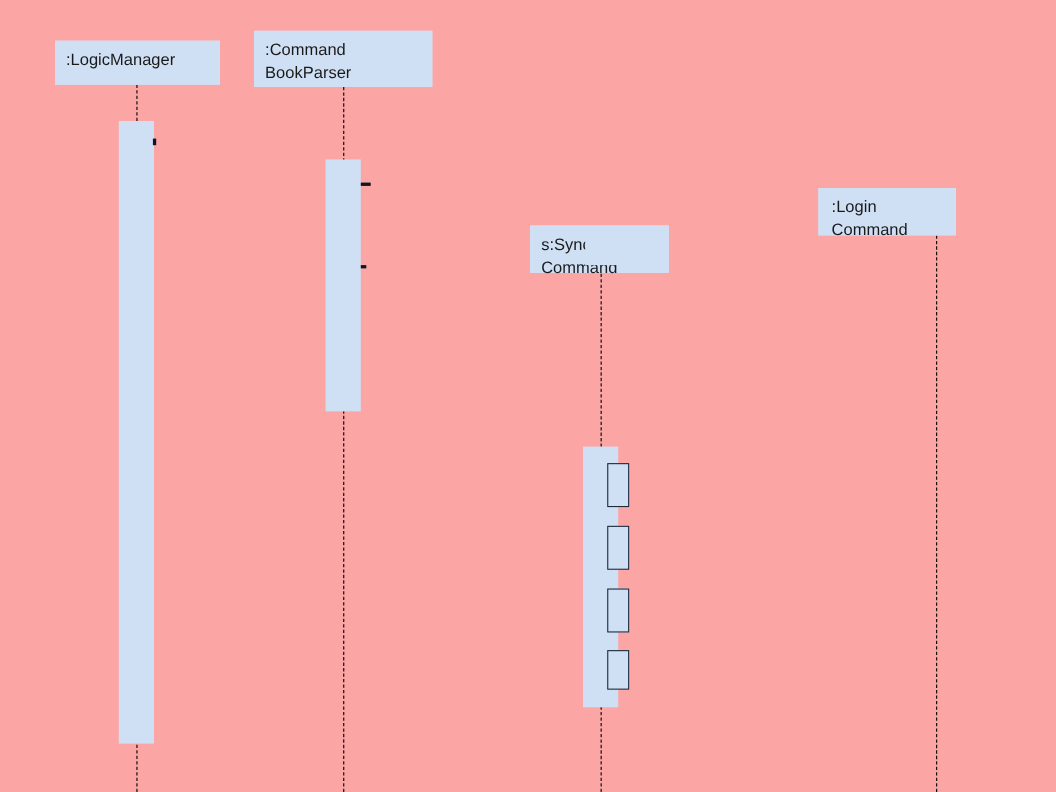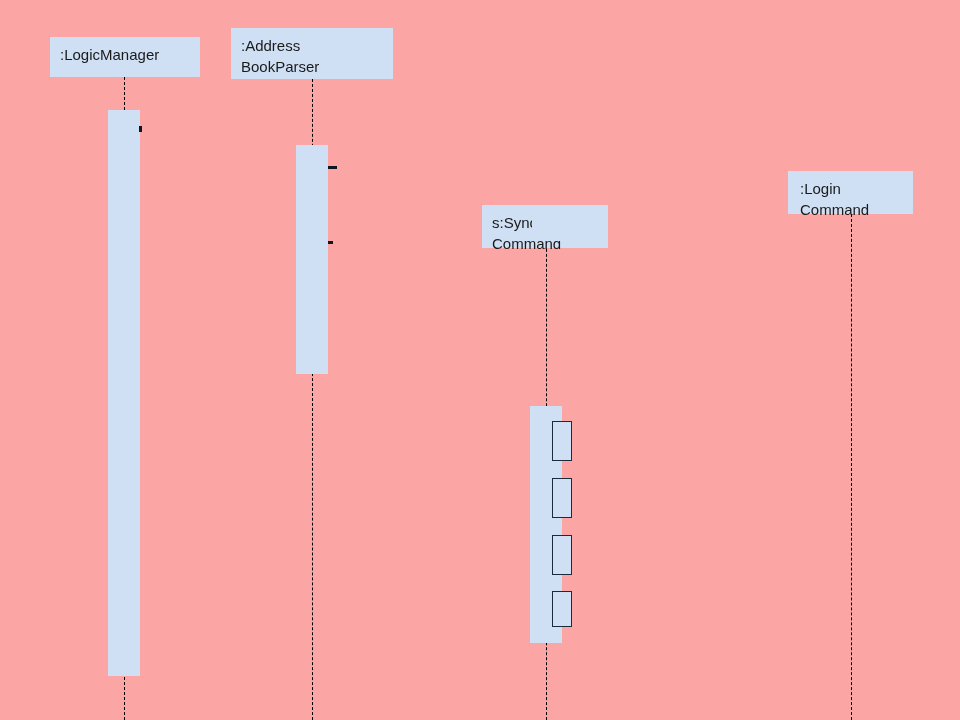--- a/index.html
+++ b/index.html
@@ -50,27 +50,27 @@
     background: #0d1622;
   }
 </style>
 </head>
 <body>
 
 <div id="diagram-canvas" style="width: 960px; height: 720px; background: #fca5a5;">
     <div class="lifeline" style="left: 124px; top: 77px; height: 643px;"></div>
     <div class="participant-box" style="left: 50px; top: 37px; width: 150px; height: 40px; background: rgb(208, 224, 244); color: rgb(26, 26, 26);">:LogicManager</div>
     <div class="lifeline" style="left: 312px; top: 79px; height: 641px;"></div>
-    <div class="participant-box" style="left: 231px; top: 28px; width: 162px; height: 51px; background: rgb(208, 224, 244); color: rgb(26, 26, 26);">:Address
+    <div class="participant-box" style="left: 231px; top: 28px; width: 162px; height: 51px; background: rgb(208, 224, 244); color: rgb(26, 26, 26);">:Command
 BookParser</div>
     <div class="lifeline" style="left: 546px; top: 214px; height: 506px;"></div>
     <div class="participant-box" style="left: 482px; top: 171px; width: 126px; height: 43px; background: rgb(208, 224, 244); color: rgb(26, 26, 26); margin-top: 34px;">s:Sync
 Command</div>
     <div class="lifeline" style="left: 851px; top: 214px; height: 506px;"></div>
-    <div class="participant-box" style="left: 788px; top: 171px; width: 125px; height: 43px; background: rgb(208, 224, 244); color: rgb(26, 26, 26); padding-left: 11px;">:Login
+    <div class="participant-box" style="left: 744px; top: 171px; width: 125px; height: 43px; background: rgb(208, 224, 244); color: rgb(26, 26, 26); padding-left: 11px;">:Login
 Command</div>
     <div class="activation" style="left: 108px; top: 110px; width: 32px; height: 566px; background: rgb(208, 224, 244);"></div>
     <div class="activation" style="left: 296px; top: 145px; width: 32px; height: 229px; background: rgb(208, 224, 244);"></div>
     <div class="activation" style="left: 532px; top: 216px; width: 30px; height: 25px; background: rgb(208, 224, 244);"></div>
     <div class="activation" style="left: 530px; top: 406px; width: 32px; height: 237px; background: rgb(208, 224, 244);"></div>
     <div class="activation nested" style="left: 552px; top: 421px; width: 20px; height: 40px; background: rgb(208, 224, 244); border-color: rgb(26, 43, 60);"></div>
     <div class="activation nested" style="left: 552px; top: 478px; width: 20px; height: 40px; background: rgb(208, 224, 244); border-color: rgb(26, 43, 60);"></div>
     <div class="activation nested" style="left: 552px; top: 535px; width: 20px; height: 40px; background: rgb(208, 224, 244); border-color: rgb(26, 43, 60);"></div>
     <div class="activation nested" style="left: 552px; top: 591px; width: 20px; height: 36px; background: rgb(208, 224, 244); border-color: rgb(26, 43, 60);"></div>
     <div class="arrow-stub" style="left: 328px; top: 166px; width: 9px; height: 3px;"></div>

